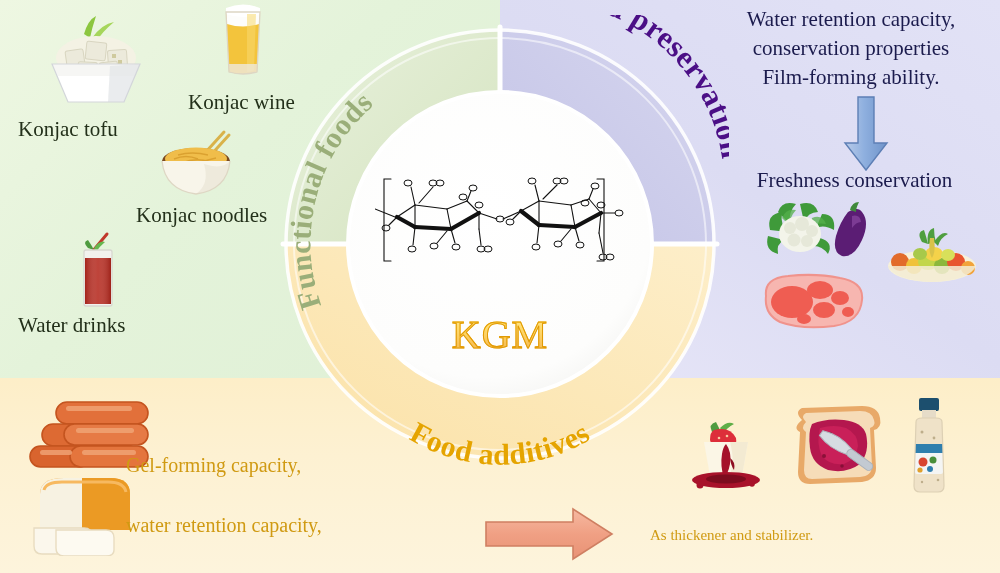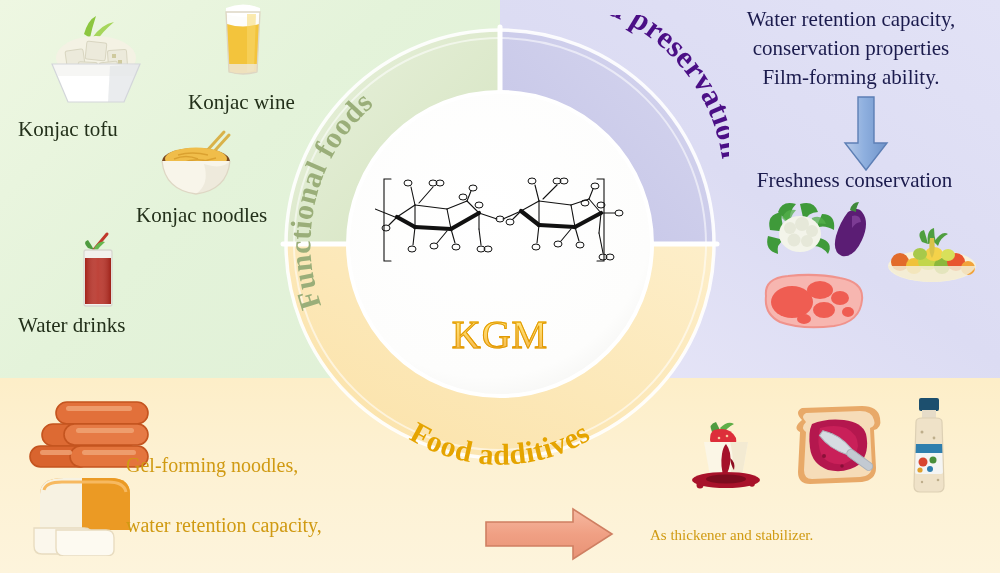--- a/index.html
+++ b/index.html
@@ -238,21 +238,21 @@
 
   <svg class="ill" style="left:22px;top:472px;" width="116" height="84" viewBox="0 0 116 84">
     <path d="M18 22 Q18 6 42 6 L88 6 Q108 6 108 22 L108 58 L18 58 Z" fill="#f0a02a"></path>
     <path d="M18 22 Q18 6 42 6 L60 6 L60 58 L18 58 Z" fill="#f7f2e2"></path>
     <path d="M60 6 L88 6 Q108 6 108 22 L108 58 L60 58 Z" fill="#eb9a24"></path>
     <path d="M22 18 Q24 10 40 10 L86 10 Q102 10 104 20" fill="none" stroke="#f7b960" stroke-width="3"></path>
     <path d="M12 56 L62 56 Q70 56 70 64 L70 76 Q70 82 62 82 L20 82 Q12 82 12 74 Z" fill="#fbf7ec" stroke="#e8dcc0" stroke-width="1.4"></path>
     <path d="M34 58 L84 58 Q92 58 92 66 L92 78 Q92 84 84 84 L42 84 Q34 84 34 76 Z" fill="#fdfaf1" stroke="#e8dcc0" stroke-width="1.4"></path>
   </svg>
 
-  <div class="txt lbl-gold" style="left:126px;top:450px;">Gel-forming noodles,</div>
+  <div class="txt lbl-gold" style="left:126px;top:450px;">Gel-forming capacity,</div>
   <div class="txt lbl-gold" style="left:126px;top:510px;">water retention capacity,</div>
 
   <svg id="arrow-right" viewBox="0 0 132 56">
     <defs>
         <linearGradient id="arg" x1="0" y1="0" x2="0" y2="1">
       <stop offset="0" stop-color="#f6b9a1"></stop>
           <stop offset=".5" stop-color="#f0a084"></stop>
       <stop offset="1" stop-color="#e89275"></stop>
     </linearGradient>
       </defs>

